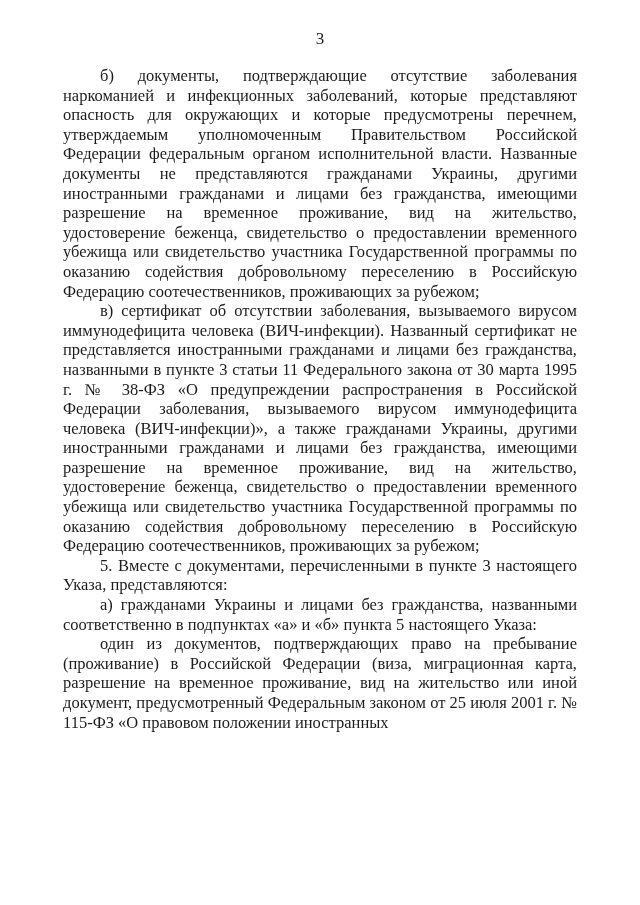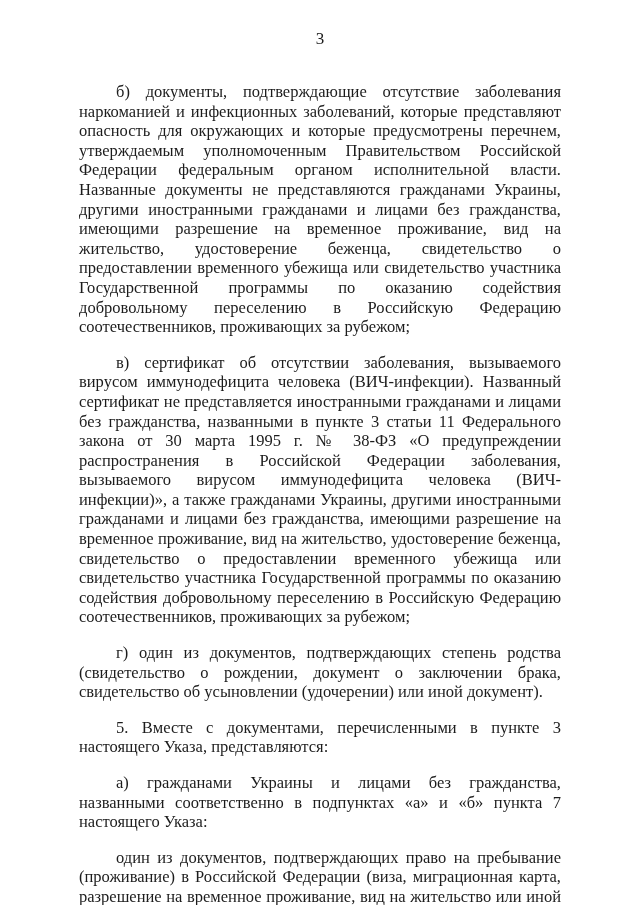--- a/index.html
+++ b/index.html
@@ -33,32 +33,31 @@
     position: absolute;
     top: 66px;
     left: 63px;
     width: 514px;
     font-size: 16.5px;
     line-height: 19.6px;
     text-align: justify;
     hyphens: none;
   }
   .content p {
-    margin: 16px;
+    margin: 0;
     padding: 0;
     text-indent: 37px;
   }
 </style>
 </head>
 <body>
 
 <div class="page">
   <div class="page-number">3</div>
 
   <div class="content">
     <p>б) документы, подтверждающие отсутствие заболевания наркоманией и инфекционных заболеваний, которые представляют опасность для окружающих и которые предусмотрены перечнем, утверждаемым уполномоченным Правительством Российской Федерации федеральным органом исполнительной власти. Названные документы не представляются гражданами Украины, другими иностранными гражданами и лицами без гражданства, имеющими разрешение на временное проживание, вид на жительство, удостоверение беженца, свидетельство о предоставлении временного убежища или свидетельство участника Государственной программы по оказанию содействия добровольному переселению в Российскую Федерацию соотечественников, проживающих за рубежом;</p>
     <p>в) сертификат об отсутствии заболевания, вызываемого вирусом иммунодефицита человека (ВИЧ-инфекции). Названный сертификат не представляется иностранными гражданами и лицами без гражданства, названными в пункте 3 статьи 11 Федерального закона от 30 марта 1995 г. № 38-ФЗ «О предупреждении распространения в Российской Федерации заболевания, вызываемого вирусом иммунодефицита человека (ВИЧ-инфекции)», а также гражданами Украины, другими иностранными гражданами и лицами без гражданства, имеющими разрешение на временное проживание, вид на жительство, удостоверение беженца, свидетельство о предоставлении временного убежища или свидетельство участника Государственной программы по оказанию содействия добровольному переселению в Российскую Федерацию соотечественников, проживающих за рубежом;</p>
-    <p>г) один из документов, подтверждающих степень родства (свидетельство о рождении, документ о заключении брака, свидетельство об усыновлении (удочерении) или иной документ).</p>
     <p>5. Вместе с документами, перечисленными в пункте 3 настоящего Указа, представляются:</p>
-    <p>а) гражданами Украины и лицами без гражданства, названными соответственно в подпунктах «а» и «б» пункта 7 настоящего Указа:</p>
-    <p>один из документов, подтверждающих право на пребывание (проживание) в Российской Федерации (виза, миграционная карта, разрешение на временное проживание, вид на жительство или иной документ, предусмотренный Федеральным законом от 25 июля 1996 г. № 115-ФЗ «О правовом положении иностранных</p>
+    <p>а) гражданами Украины и лицами без гражданства, названными соответственно в подпунктах «а» и «б» пункта 5 настоящего Указа:</p>
+    <p>один из документов, подтверждающих право на пребывание (проживание) в Российской Федерации (виза, миграционная карта, разрешение на временное проживание, вид на жительство или иной документ, предусмотренный Федеральным законом от 25 июля 2001 г. № 115-ФЗ «О правовом положении иностранных</p>
   </div>
 </div>
 
 </body></html>

